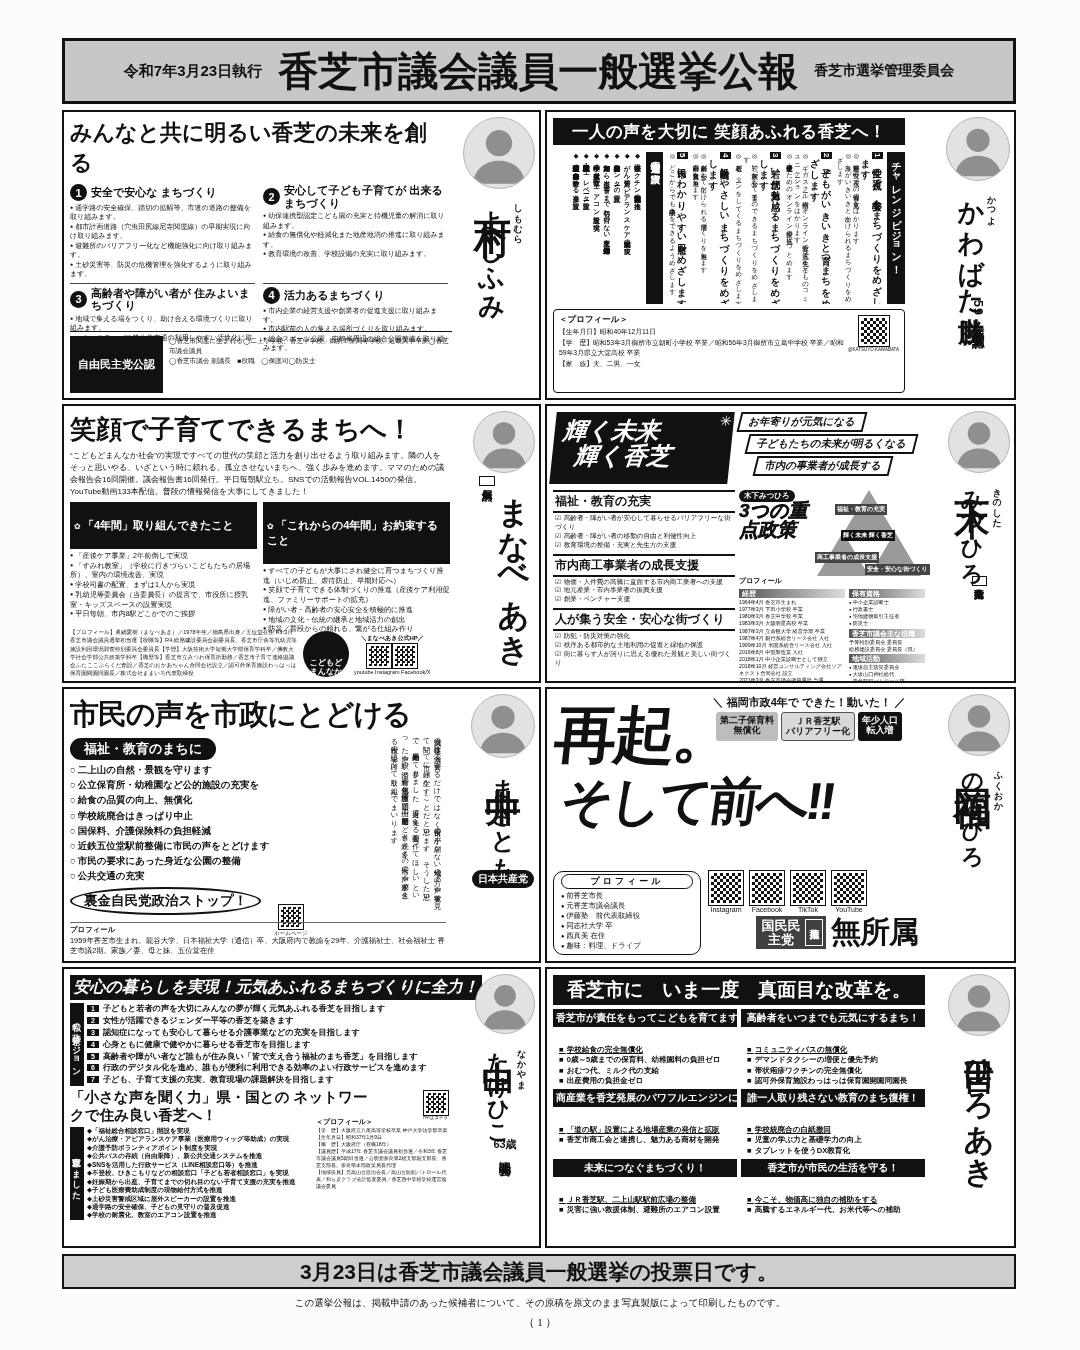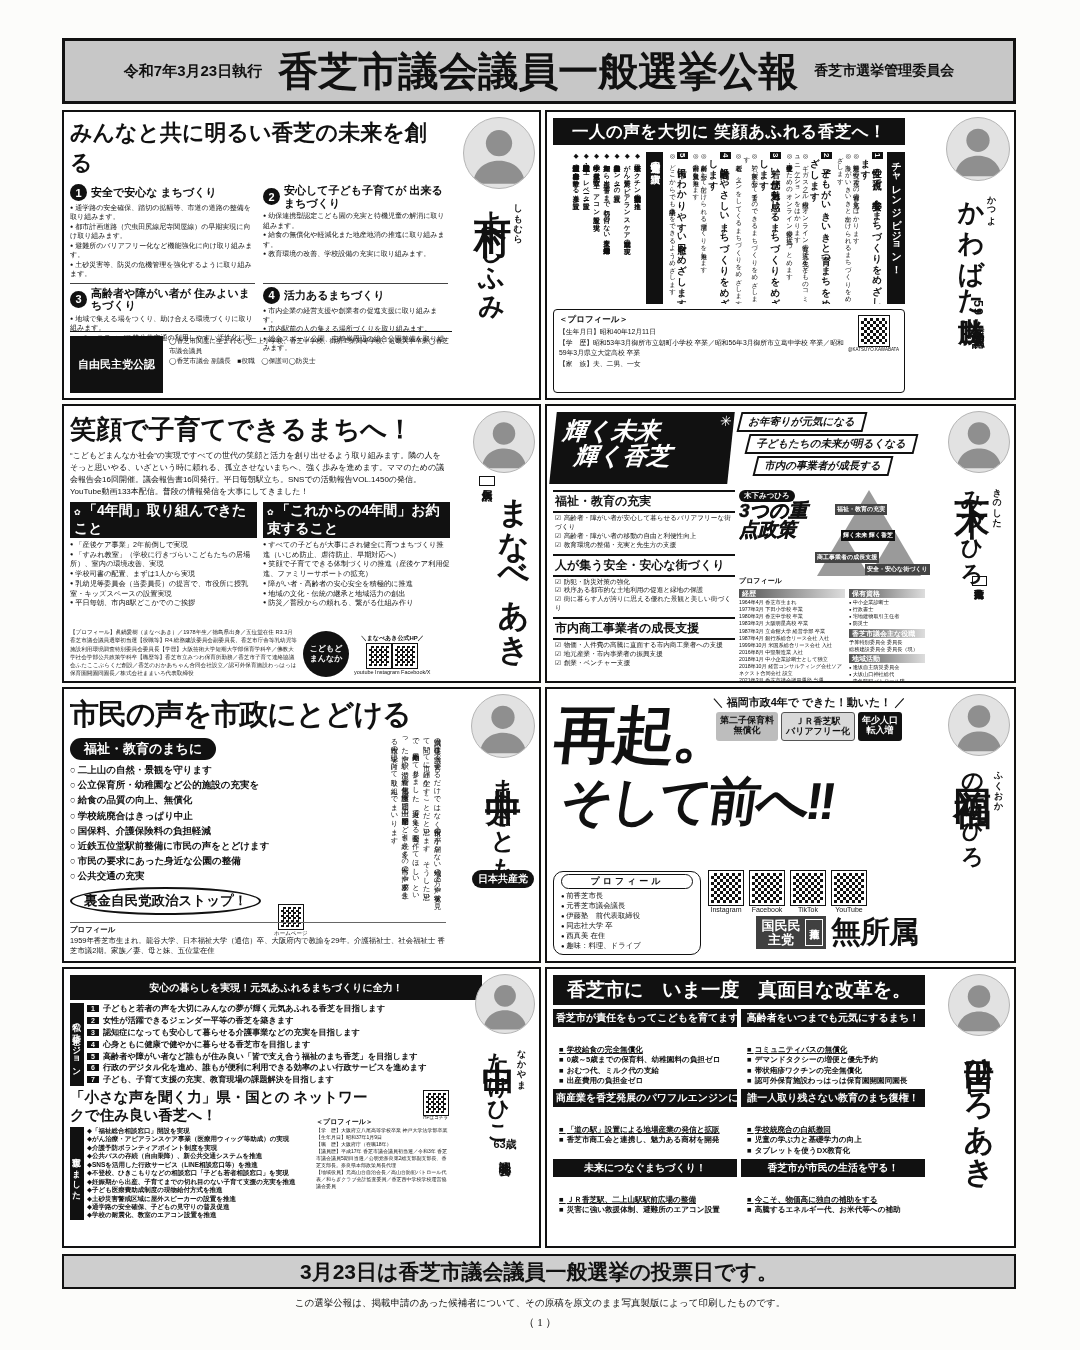--- a/index.html
+++ b/index.html
@@ -69,26 +69,26 @@
   .kv-ach .li::before{content:"◆"}
   .kv-profile{position:absolute;left:6px;bottom:5px;width:352px;height:84px;border:1.5px solid #111;border-radius:4px;padding:3px 5px;font-size:6.8px;line-height:1.55}
   .kv-profile .ttl{font-size:8.5px;font-weight:900;margin-bottom:1px}
   .kv-profile .qrbox{position:absolute;right:5px;top:6px;display:flex;flex-direction:column;align-items:center;gap:1px}
   .kv-profile .handle{font-size:4.5px}
 
   
   .c-manabe .headline{font-size:26px;font-weight:900;width:380px}
   .c-manabe .intro{font-size:8px;line-height:1.5;width:378px;margin-top:3px}
   .mn-cols{display:grid;grid-template-columns:187px 187px;gap:6px;margin-top:4px;width:380px}
-  .mn-h{background:#111;color:#fff;font-weight:900;font-size:14px;padding:0 4px;margin-bottom:2px}
+  .mn-h{background:#111;color:#fff;font-weight:900;font-size:11px;padding:16px 4px;margin-bottom:2px}
   .mn-h::before{content:"✿ ";font-size:8px}
   .mn-cols .dot-list{font-size:7.2px}
   .mn-bottom{position:absolute;left:6px;bottom:4px;width:382px;display:flex;gap:5px;align-items:flex-end}
   .mn-profile{font-size:5.6px;line-height:1.45;width:228px;color:#222}
-  .stamp{width:46px;height:46px;border-radius:50%;background:#111;color:#fff;font-weight:900;font-size:8px;display:flex;flex-direction:column;align-items:center;justify-content:center;line-height:1.2;flex:none}
+  .stamp{width:46px;height:46px;border-radius:50%;background:#111;color:#fff;font-weight:900;font-size:8px;display:flex;flex-direction:column;align-items:center;justify-content:flex-end;line-height:1.2;flex:none}
   .mn-hp{display:flex;flex-direction:column;align-items:center;gap:1px}
   .mn-hp .lbl{font-size:6px;font-weight:700;white-space:nowrap}
   .mn-qrr{display:flex;gap:2px}
   .mn-sns{writing-mode:vertical-rl;font-size:5.5px;line-height:1.4}
 
   
   .kb-blob{position:absolute;left:6px;top:6px;width:178px;height:72px;background:#111;color:#fff;transform:skewX(-6deg);padding:6px 8px;line-height:1.05}
   .kb-blob .l1{font-size:24px;font-weight:900;font-style:italic}
   .kb-blob .l2{font-size:24px;font-weight:900;font-style:italic;margin-left:14px}
   .kb-star{position:absolute;right:2px;top:2px;font-size:14px}
@@ -144,21 +144,21 @@
   .fk-sns .snsitem{display:flex;flex-direction:column;align-items:center;gap:1px}
   .fk-sns .qr{width:34px;height:34px}
   .fk-sns .lbl{font-size:7px}
   .fk-endorse{position:absolute;right:96px;bottom:8px;display:flex;align-items:center;gap:5px}
   .fk-en-box{display:flex;background:#404040;color:#fff;padding:3px}
   .fk-en-name{font-size:13px;font-weight:900;width:44px;line-height:1.05;text-align:center}
   .fk-en-suffix{writing-mode:vertical-rl;font-size:10px;font-weight:900;border:1px solid #fff;padding:1px;margin-left:2px}
   .fk-party{font-size:30px;font-weight:900;letter-spacing:-1px}
 
   
-  .c-nakayama .headline{width:412px;height:25px;display:flex;align-items:center;justify-content:center;font-size:10px;letter-spacing:0}
+  .c-nakayama .headline{width:412px;height:25px;display:flex;align-items:center;justify-content:center;font-size:16px;font-style:italic;letter-spacing:0}
   .ny-row{display:flex;gap:3px;margin-top:3px;width:375px}
   .ny-vlabel{writing-mode:vertical-rl;background:#111;color:#fff;font-size:8.5px;font-weight:700;padding:3px 1px;text-align:center;flex:none;letter-spacing:1px}
   .ny-visions{font-size:8.2px;font-weight:700}
   .ny-visions .li{line-height:1.45}
   .ny-net{font-size:14.5px;font-weight:900;margin-top:3px;line-height:1.2;width:300px}
   .ny-done{font-size:6.5px;font-weight:600;width:238px}
   .ny-done .li{line-height:1.3}
   .ny-done .li::before{content:"◆"}
   .ny-profile{position:absolute;left:252px;top:148px;width:132px;font-size:5px;line-height:1.4}
   .ny-profile .ttl{font-size:7px;font-weight:700}
@@ -381,33 +381,33 @@
       <div class="kb-left">
         <div class="kb-sec">
           <div class="kb-sec-h">福祉・教育の充実</div>
           <div class="check-list">
               <div class="li">高齢者・障がい者が安心して暮らせるバリアフリーな街づくり</div>
               <div class="li">高齢者・障がい者の移動の自由と利便性向上</div>
               <div class="li">教育環境の整備・充実と先生方の支援</div>
             </div>
         </div>
         <div class="kb-sec">
+          <div class="kb-sec-h">市内商工事業者の成長支援</div>
+          <div class="check-list">
+              <div class="li">物価・人件費の高騰に直面する市内商工業者への支援</div>
+              <div class="li">地元産業・市内事業者の振興支援</div>
+              <div class="li">創業・ベンチャー支援</div>
+            </div>
+        </div>
+        <div class="kb-sec">
           <div class="kb-sec-h">人が集う安全・安心な街づくり</div>
           <div class="check-list">
               <div class="li">防犯・防災対策の強化</div>
               <div class="li">秩序ある都市的な土地利用の促進と緑地の保護</div>
               <div class="li">街に暮らす人が誇りに思える優れた景観と美しい街づくり</div>
-            </div>
-        </div>
-        <div class="kb-sec">
-          <div class="kb-sec-h">市内商工事業者の成長支援</div>
-          <div class="check-list">
-              <div class="li">物価・人件費の高騰に直面する市内商工業者への支援</div>
-              <div class="li">地元産業・市内事業者の振興支援</div>
-              <div class="li">創業・ベンチャー支援</div>
             </div>
         </div>
       </div>
       <div class="kb-mid">
         <div class="kb-pyr">
           <span class="kb-tag">木下みつひろ</span>
           <div class="kb-3pt">3つの重点政策</div>
           <div class="kb-tri" style="left:104px;top:0"></div>
           <div class="kb-tri" style="left:78px;top:42px"></div>
           <div class="kb-tri" style="left:130px;top:42px"></div>

